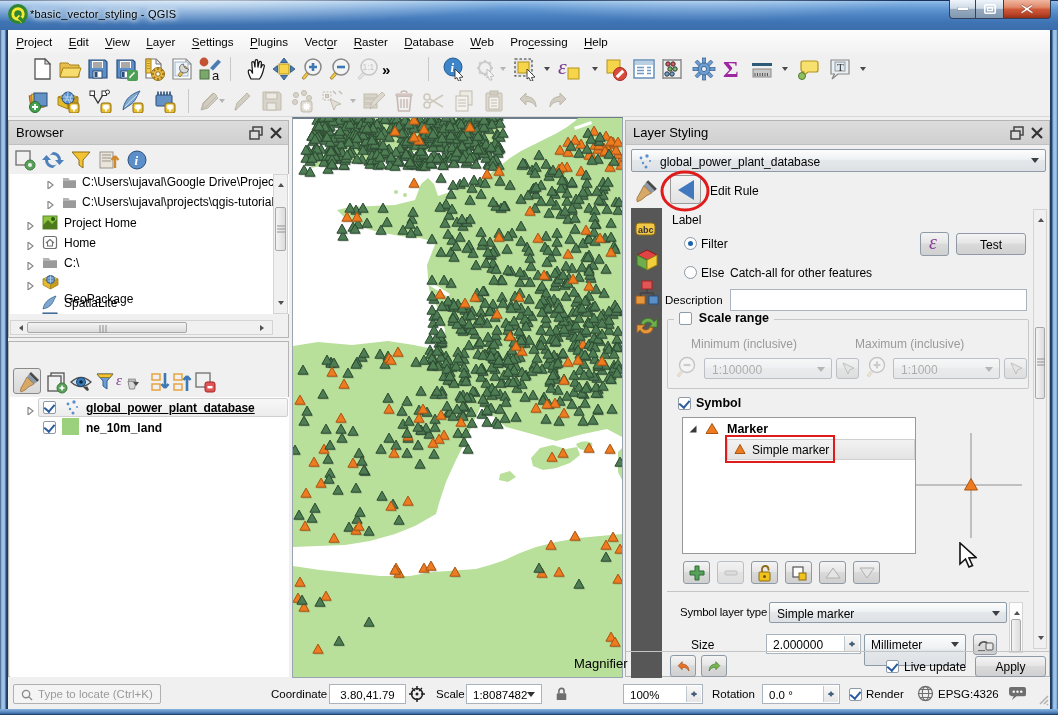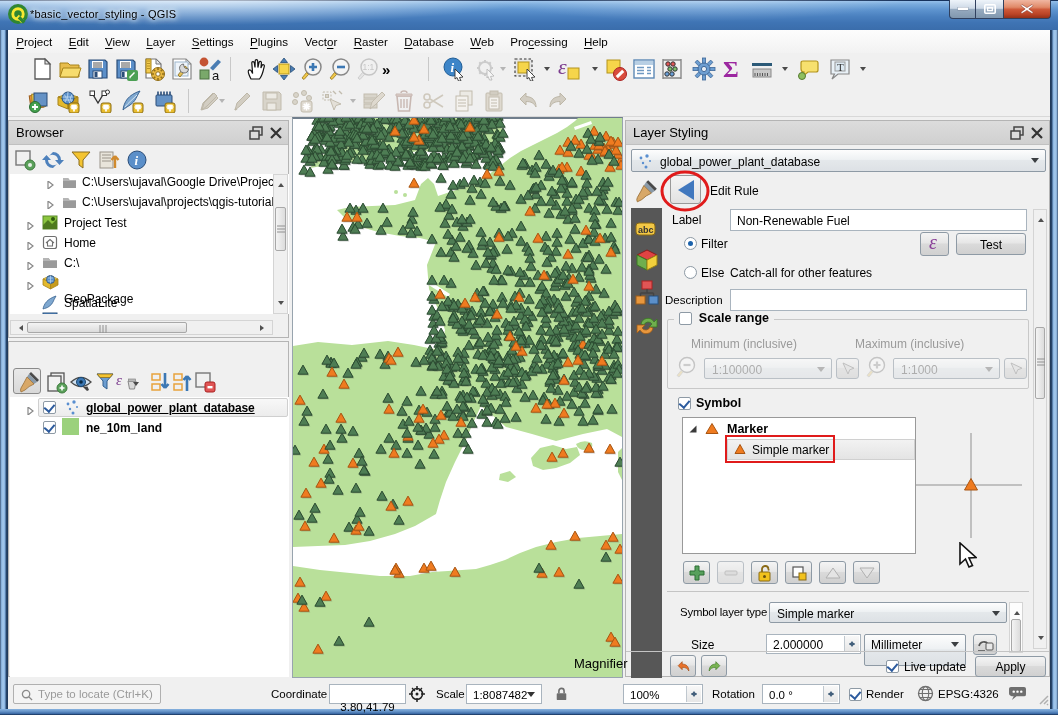--- a/index.html
+++ b/index.html
@@ -526,21 +526,21 @@
       </svg>
   <div class="abs" style="left:72px;top:21px;white-space:nowrap">C:\Users\ujaval\projects\qgis-tutorial</div>
   <div class="abs" style="left:16px;top:45px;width:8px;height:8px"><svg viewBox="0 0 8 8">
           <path d="M2 0 L7 4 L2 8 Z" fill="none" stroke="#888" stroke-width="1.2"></path>
         </svg></div>
   <svg class="abs" style="left:32px;top:41px" width="16" height="15" viewBox="0 0 16 15">
         <rect x="1" y="1" width="14" height="13" fill="#8cc63f" stroke="#5a8a2a"></rect>
         <path d="M1 10 L6 5 L10 9 L15 4 V14 H1 Z" fill="#4e7a1e"></path>
         <circle cx="11" cy="4" r="2" fill="#2e5a0e"></circle>
       </svg>
-  <div class="abs" style="left:54px;top:42px">Project Test</div>
+  <div class="abs" style="left:54px;top:42px">Project Home</div>
   <div class="abs" style="left:16px;top:65px;width:8px;height:8px"><svg viewBox="0 0 8 8">
           <path d="M2 0 L7 4 L2 8 Z" fill="none" stroke="#888" stroke-width="1.2"></path>
         </svg></div>
   <svg class="abs" style="left:32px;top:61px" width="16" height="15" viewBox="0 0 16 15">
         <rect x="1.5" y="1.5" width="13" height="12" rx="2" fill="#fff" stroke="#707070" stroke-width="1.2"></rect>
         <path d="M4 8 L8 4.5 L12 8 M5.5 7 V11 H10.5 V7" fill="none" stroke="#707070" stroke-width="1.1"></path>
       </svg>
   <div class="abs" style="left:54px;top:62px">Home</div>
   <div class="abs" style="left:16px;top:85px;width:8px;height:8px"><svg viewBox="0 0 8 8">
           <path d="M2 0 L7 4 L2 8 Z" fill="none" stroke="#888" stroke-width="1.2"></path>
@@ -2043,21 +2043,20 @@
         <rect x="14" y="16" width="9" height="8" fill="#5b8fc9" stroke="#27517e"></rect>
         <path d="M12 9 V13 M12 13 H5.5 M12 13 H18.5 M5.5 13 V16 M18.5 13 V16" stroke="#444" stroke-width="1.4" fill="none"></path>
       </svg>
   <svg class="abs" style="left:4px;top:106px" width="24" height="24" viewBox="0 0 24 24">
         <path d="M6 10 A7 7 0 0 1 19 8 L22 5 L22 13 L14 13 L17 10 A4.5 4.5 0 0 0 9 11 Z" fill="#6fae4e" stroke="#3a7a22" stroke-width="0.8"></path>
         <path d="M18 14 A7 7 0 0 1 5 16 L2 19 L2 11 L10 11 L7 14 A4.5 4.5 0 0 0 15 13 Z" fill="#e8973d" stroke="#9c5c1a" stroke-width="0.8"></path>
       </svg>
  </div>
 
  <div class="abs" style="left:46px;top:92px;font-size:12px">Label</div>
- <div class="abs tfield" style="left:104px;top:88px;width:297px;height:22px;padding:4px 6px;font-size:12px">Non-Renewable Fuel</div>
  <div class="radio sel" style="left:58px;top:116px"></div>
  <div class="abs" style="left:75px;top:116px;font-size:12px">Filter</div>
  <div class="abs btn" style="left:294px;top:111px;width:29px;height:24px">
       <span style="position:absolute;left:8px;top:-2px;font-size:20px;font-family:'Liberation Serif';font-style:italic;color:#8a4098">ε</span>
     </div>
  <div class="abs btn" style="left:330px;top:112px;width:70px;height:22px;text-align:center;padding-top:4px;font-size:12px">Test</div>
  <div class="radio" style="left:58px;top:145px"></div>
  <div class="abs" style="left:75px;top:145px;font-size:12px">Else</div>
  <div class="abs" style="left:104px;top:145px;font-size:12px">Catch-all for other features</div>
  <div class="abs" style="left:39px;top:173px;font-size:11.5px">Description</div>
@@ -2213,21 +2212,21 @@
 
 <div class="abs" style="left:8px;top:678px;width:1042px;height:30px;background:#f0f0f0;font-size:11.5px"></div>
 <div class="abs" style="left:13px;top:684px;width:148px;height:20px;background:#f4f4f4;border:1px solid #b0b0b0;border-radius:2px">
  <svg style="position:absolute;left:7px;top:4px" width="12" height="12" viewBox="0 0 13 13">
       <circle cx="5.5" cy="5.5" r="4" fill="none" stroke="#8a8a8a" stroke-width="1.4"></circle>
       <path d="M8.5 8.5 L12 12" stroke="#8a8a8a" stroke-width="1.4"></path>
     </svg>
  <span style="position:absolute;left:24px;top:3px;color:#9a9a9a;font-size:11.5px">Type to locate (Ctrl+K)</span>
 </div>
 <div class="abs" style="left:271px;top:688px;font-size:11.5px">Coordinate</div>
-<div class="abs tfield" style="left:329px;top:684px;width:77px;height:20px;text-align:center;padding-top:16px;font-size:11.5px">3.80,41.79</div>
+<div class="abs tfield" style="left:329px;top:684px;width:77px;height:20px;text-align:center;padding-top:4px;font-size:11.5px">3.80,41.79</div>
 <svg class="abs" style="left:408px;top:685px" width="18" height="18" viewBox="0 0 18 18">
     <circle cx="9" cy="9" r="5.5" fill="none" stroke="#222" stroke-width="1.5"></circle>
     <path d="M9 1 V5 M9 13 V17 M1 9 H5 M13 9 H17" stroke="#222" stroke-width="1.5"></path>
     <path d="M4 3 l3 3 M14 3 l-3 3" stroke="#222" stroke-width="1.2"></path>
     <circle cx="9" cy="9" r="1.5" fill="#222"></circle>
   </svg>
 <div class="abs" style="left:436px;top:688px;font-size:11.5px">Scale</div>
 <div class="abs tfield" style="left:466px;top:684px;width:76px;height:20px;padding:4px 0 0 6px;font-size:11.5px">1:8087482<span style="position:absolute;right:6px;top:7px;width:0;height:0;border:4px solid transparent;border-top:5px solid #333"></span></div>
 <svg class="abs" style="left:555px;top:686px" width="13" height="16" viewBox="0 0 15 18">
     <rect x="2" y="8" width="11" height="8" rx="1" fill="#6e6e6e"></rect>

